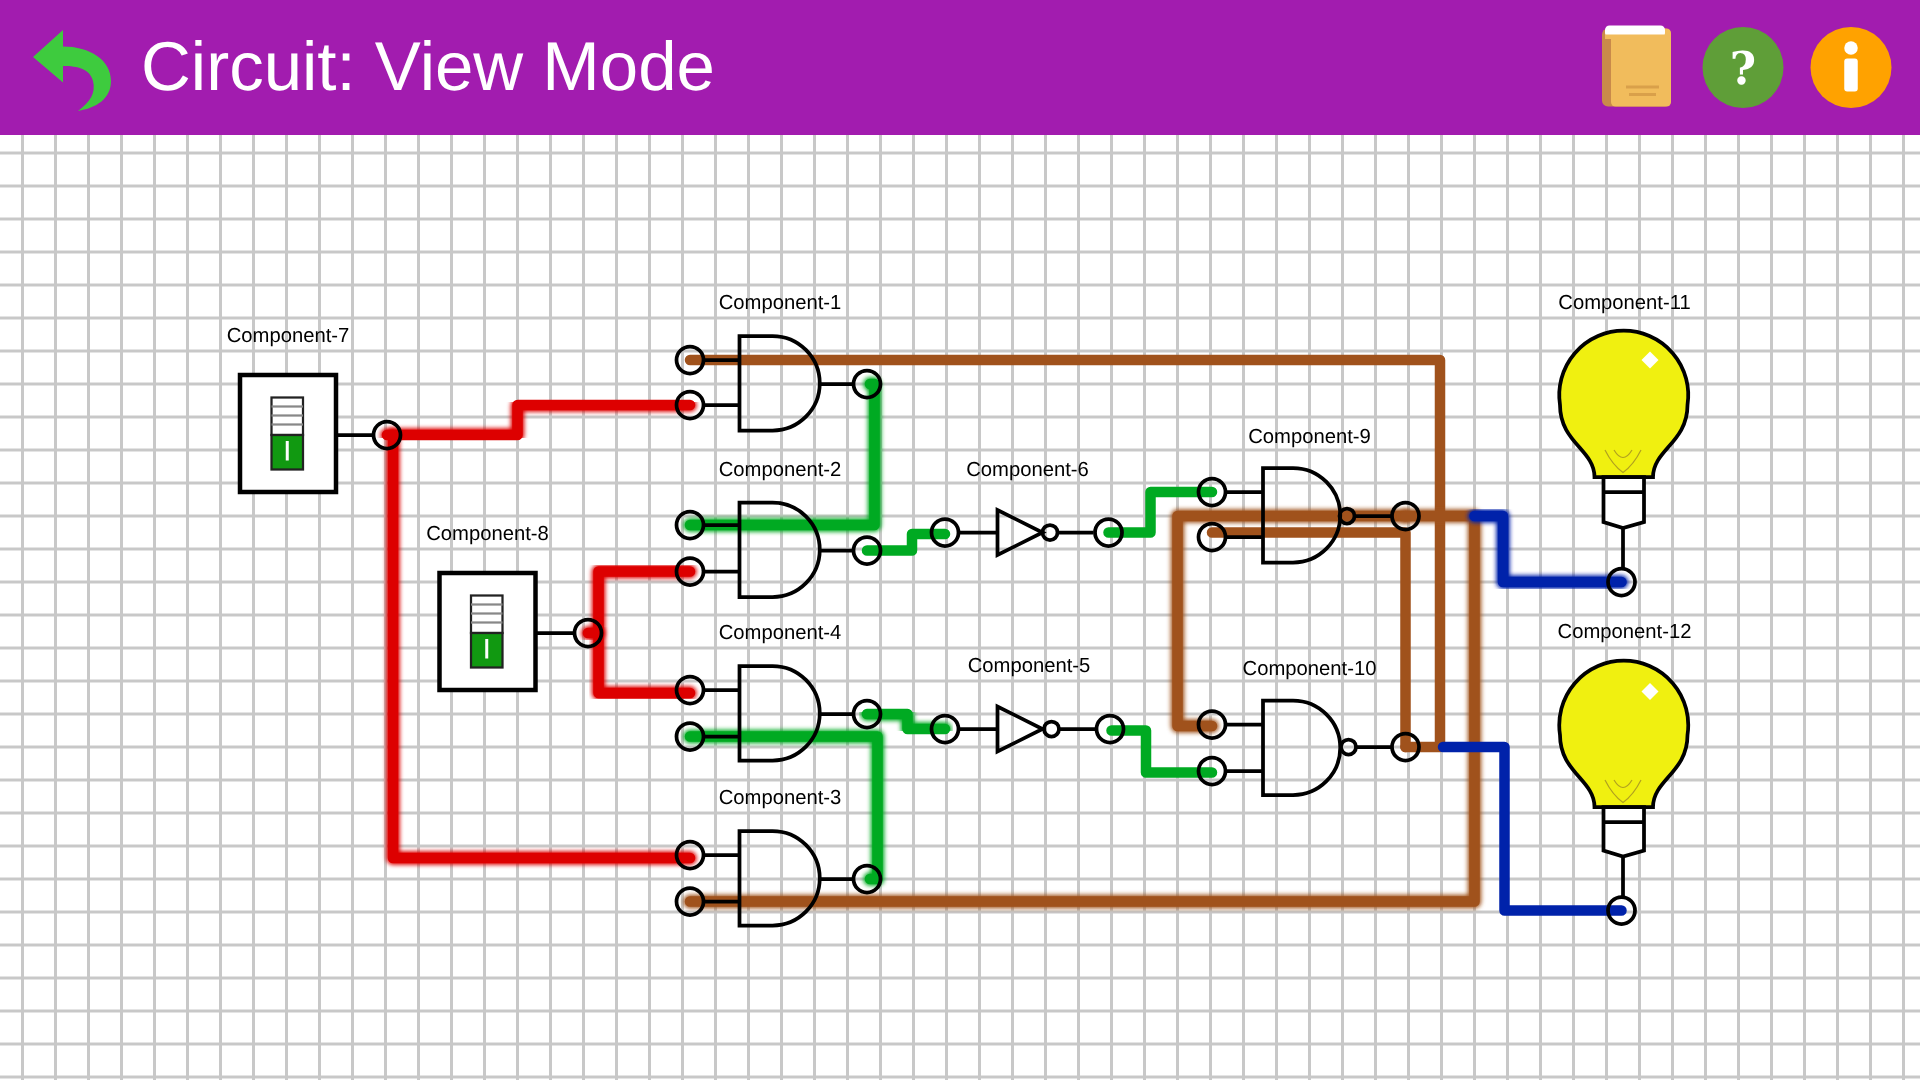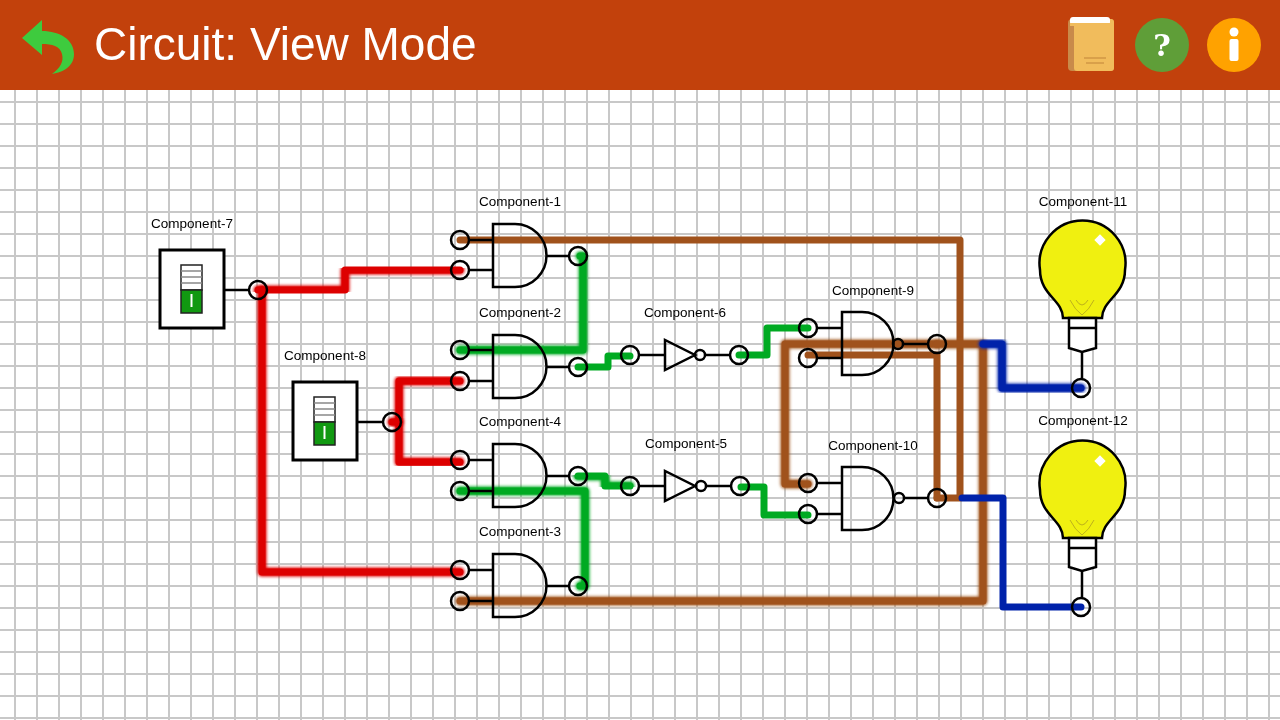--- a/index.html
+++ b/index.html
@@ -1,17 +1,17 @@
 <!DOCTYPE html>
 <html><head>
 <meta charset="utf-8">
 <style>
   html, body { margin:0; padding:0; }
   body { width:1280px; height:720px; overflow:hidden; position:relative; background:#fff; font-family:"Liberation Sans", sans-serif; }
-  .header { position:absolute; left:0; top:0; width:1280px; height:90px; background:#c2410c; }
+  .header { position:absolute; left:0; top:0; width:1280px; height:90px; background:#a21caf; }
   .title { position:absolute; left:94px; top:14px; font-size:46px; color:#fff; line-height:60px; }
   .hbtn { position:absolute; cursor:pointer; }
   .canvas { position:absolute; left:0; top:90px; width:1280px; height:630px;
     background-color:#fff;
     background-image:
       linear-gradient(to right, #c8c8c8 2px, transparent 2px),
       linear-gradient(to bottom, #c8c8c8 2px, transparent 2px);
     background-size:22px 22px;
     background-position:14px 11px;
   }

